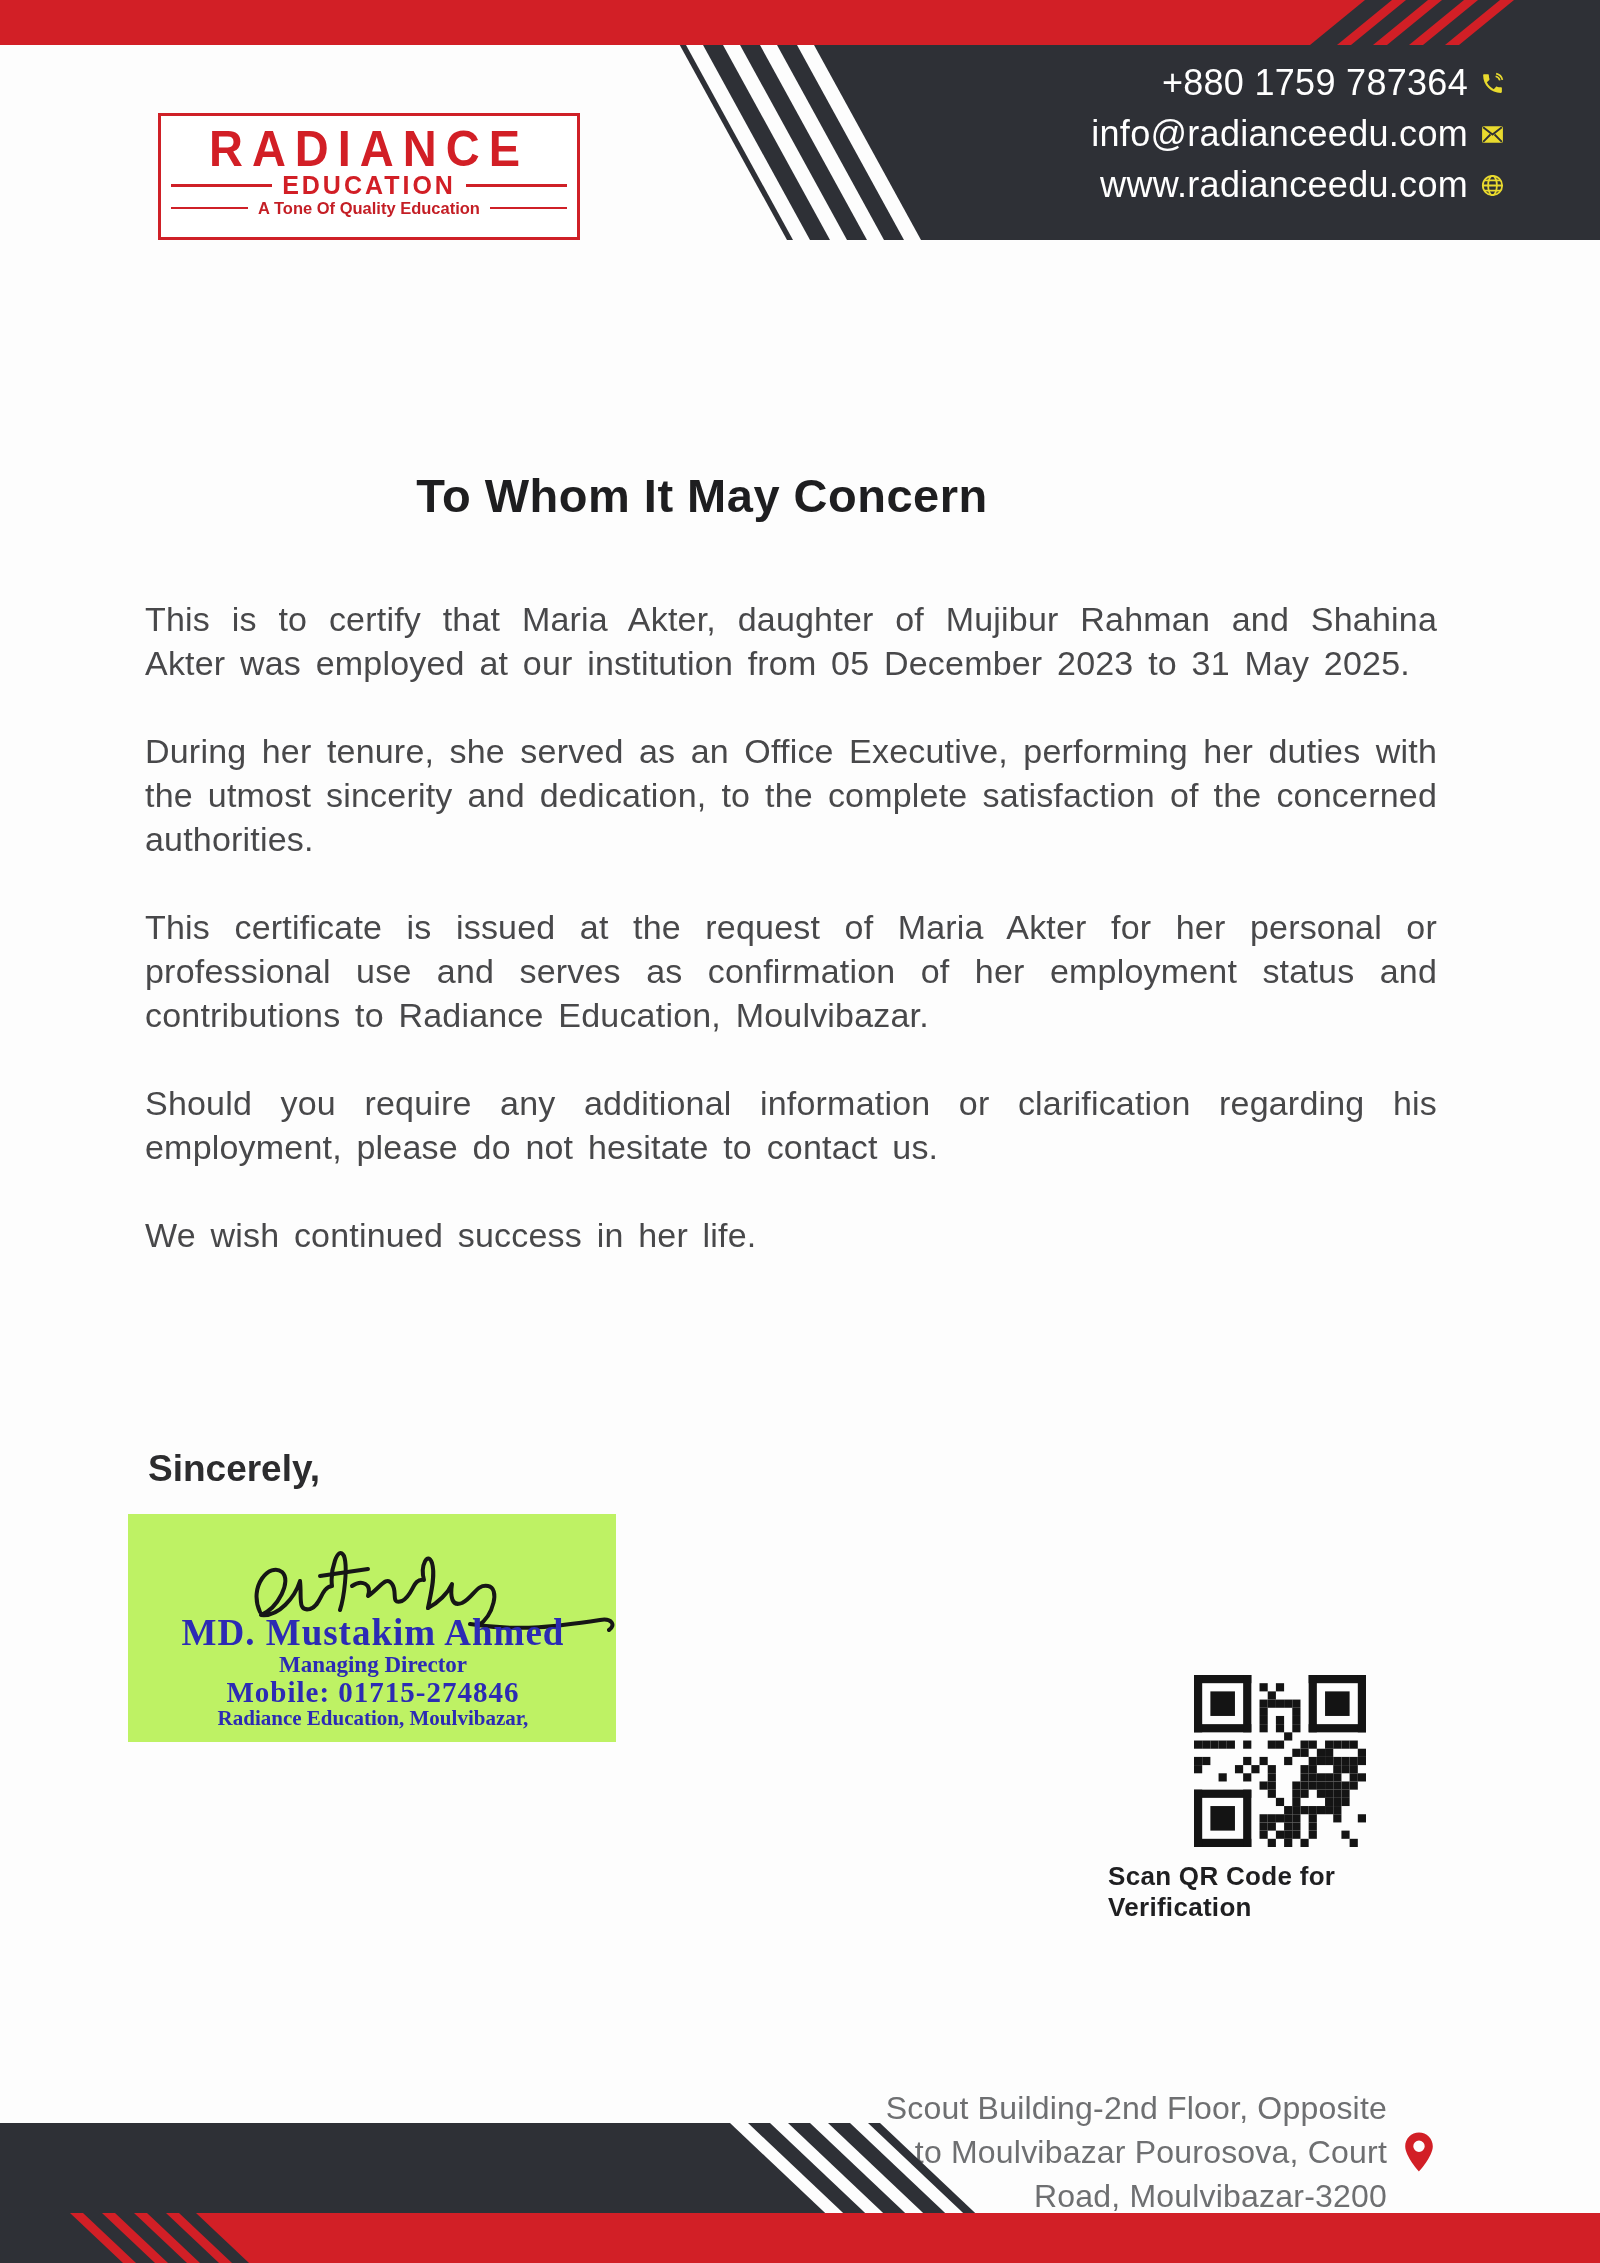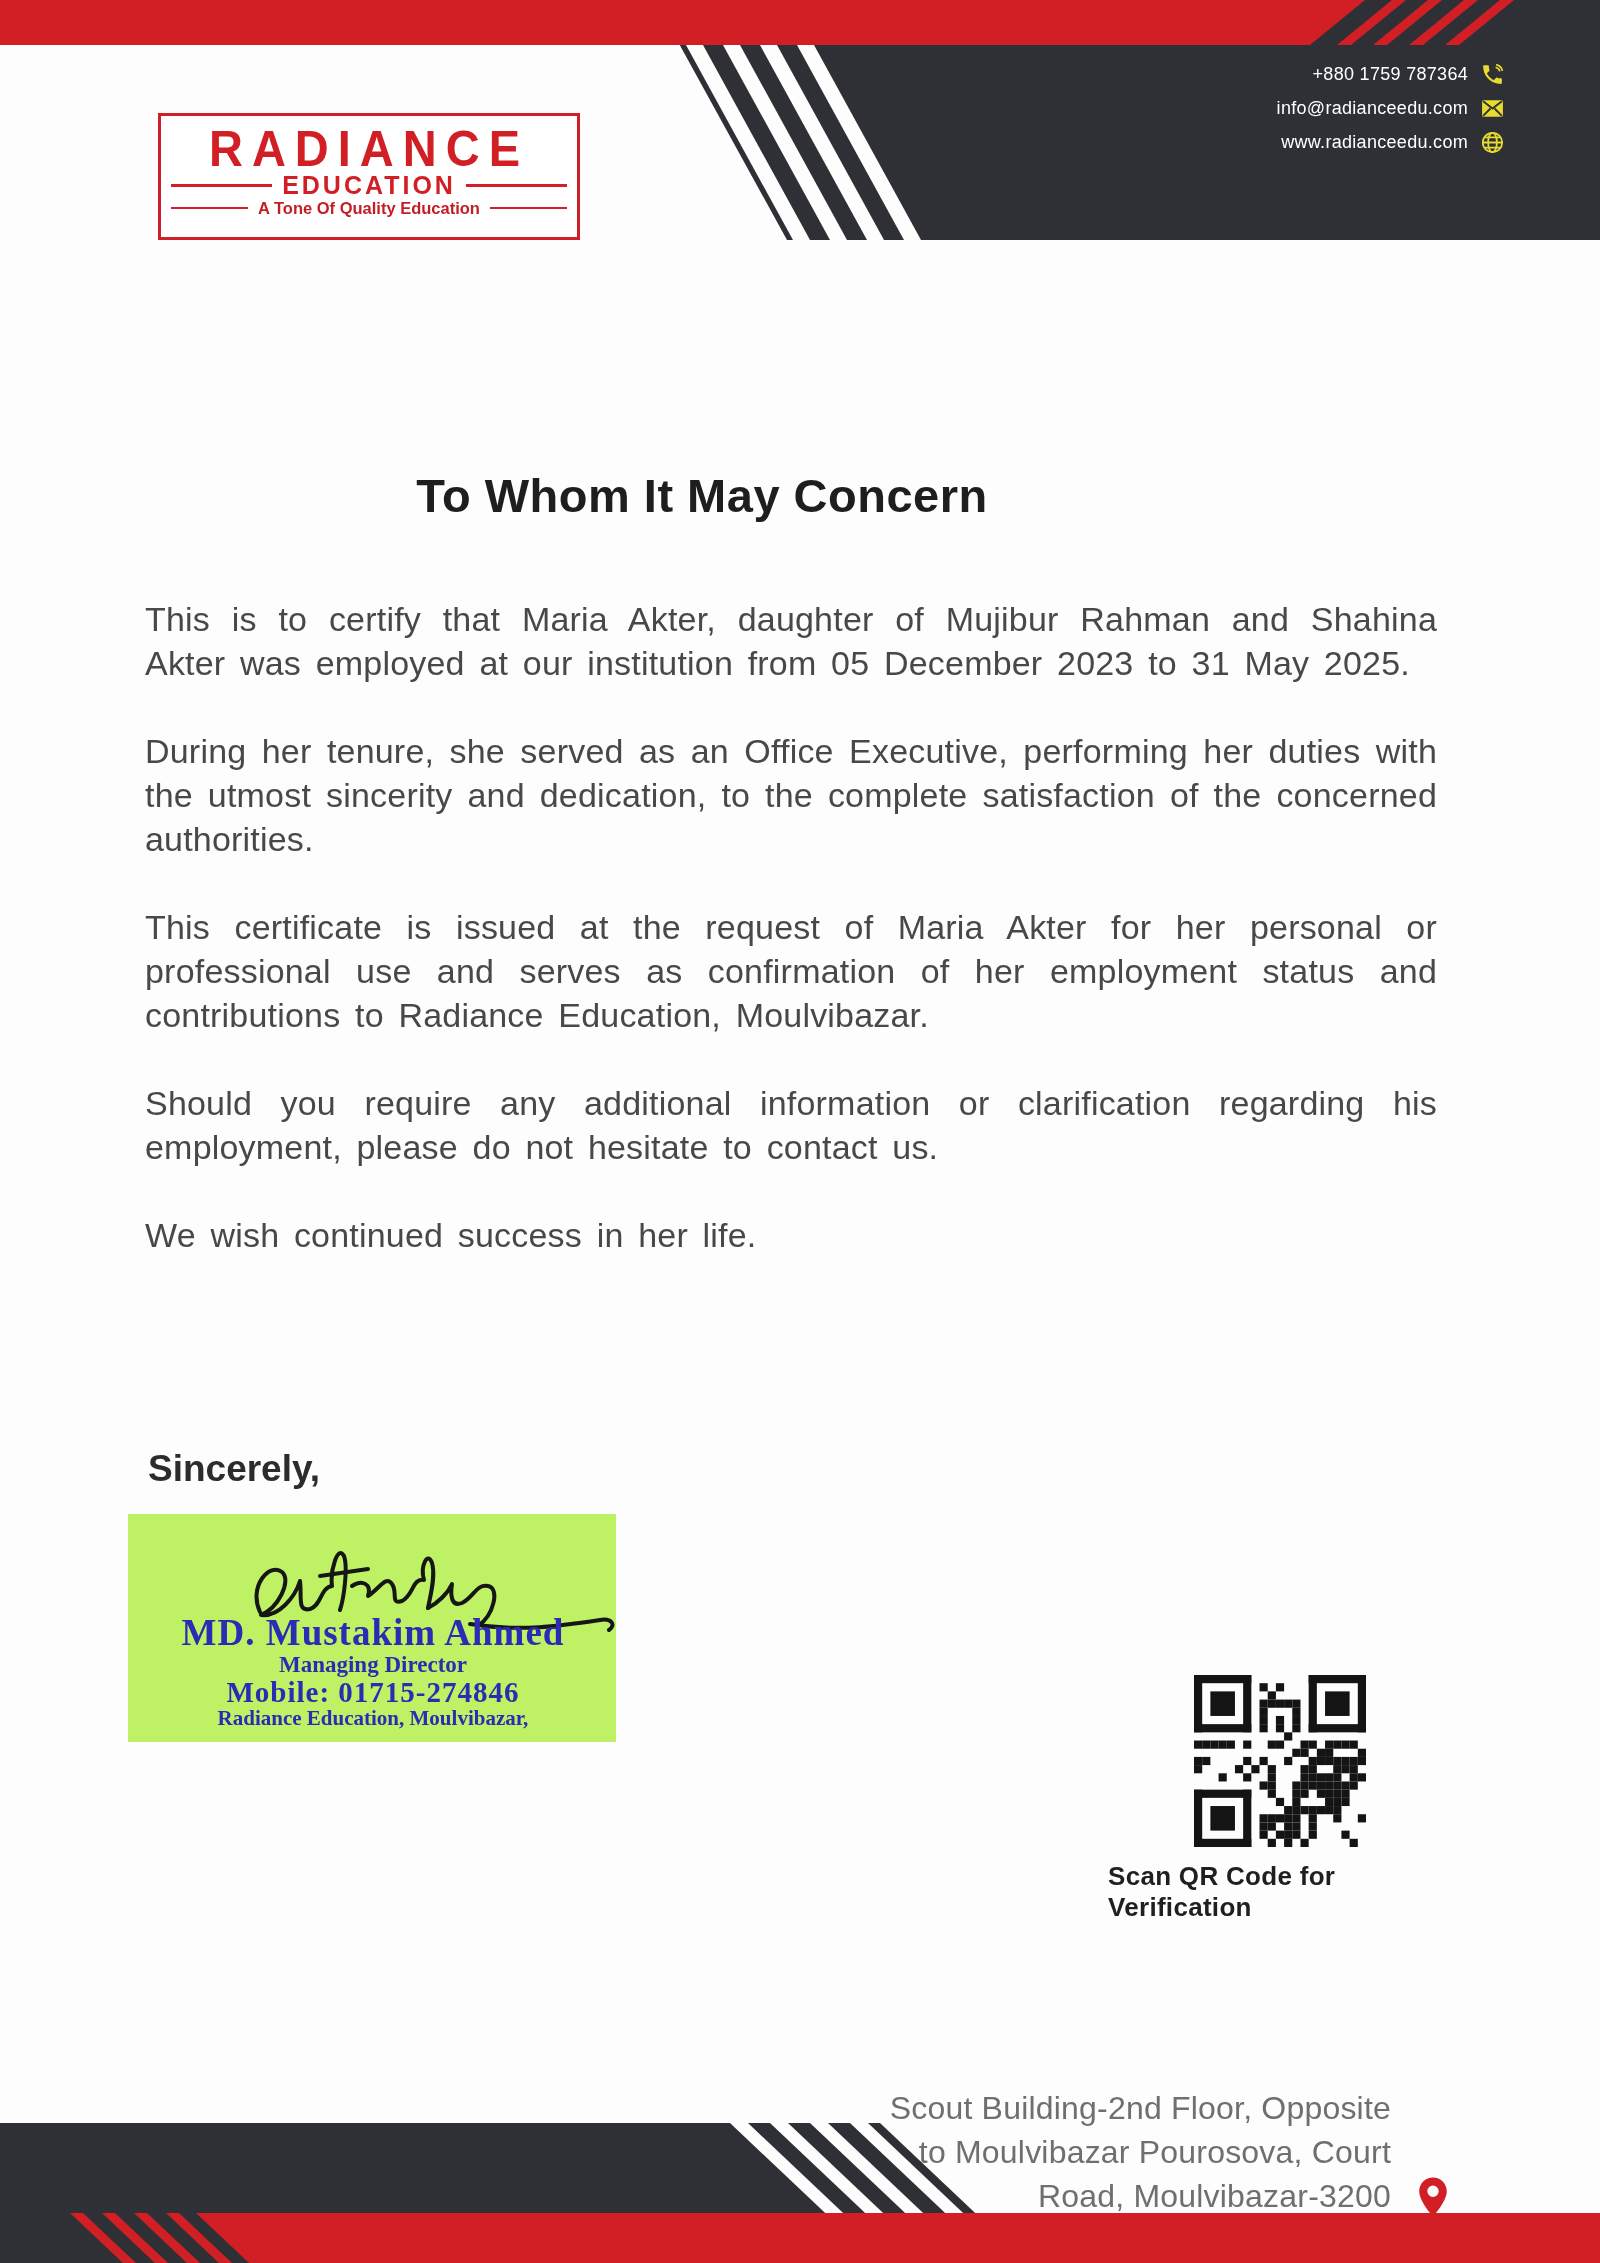--- a/index.html
+++ b/index.html
@@ -3,21 +3,21 @@
 <meta charset="utf-8">
 <style>
   html,body{margin:0;padding:0;background:#ffffff;}
   .page{position:relative;width:1600px;height:2263px;background:#fdfdfd;overflow:hidden;
         font-family:"Liberation Sans", sans-serif;}
   svg{display:block;}
 
   
   .header-svg{position:absolute;top:0;left:0;}
   .contact{position:absolute;top:62px;right:95px;display:flex;flex-direction:column;gap:9px;align-items:flex-end;}
-  .contact-row{display:flex;align-items:center;gap:12px;color:#ffffff;font-size:18px;letter-spacing:.3px;}
+  .contact-row{display:flex;align-items:center;gap:12px;color:#ffffff;font-size:36px;letter-spacing:.3px;}
   .cicon{width:25px;height:25px;flex:0 0 auto;}
 
   
   .logo-box{position:absolute;left:158px;top:113px;width:422px;height:127px;
             border:3px solid #cf2027;box-sizing:border-box;
             display:flex;flex-direction:column;align-items:center;justify-content:flex-start;
             padding:10px 10px 16px 10px;background:#fff;}
   .logo-brand{color:#d21f26;font-weight:bold;font-size:47px;line-height:46px;letter-spacing:9px;
               transform:scaleY(1.05);white-space:nowrap;}
   .logo-subrow,.logo-tagrow{display:flex;align-items:center;gap:10px;width:100%;}
@@ -43,21 +43,21 @@
   .stamp-name{font-size:37px;font-weight:bold;line-height:38px;letter-spacing:1px;}
   .stamp-role{font-size:23px;font-weight:bold;line-height:25px;}
   .stamp-mobile{font-size:29px;font-weight:bold;line-height:30px;letter-spacing:1px;}
   .stamp-org{font-size:21px;font-weight:bold;line-height:23px;}
 
   
   .qr-wrap{position:absolute;left:1108px;top:1675px;width:344px;display:flex;flex-direction:column;align-items:center;}
   .qr-caption{margin-top:14px;font-size:26px;font-weight:bold;color:#1f1f21;letter-spacing:.3px;}
 
   
-  .address{position:absolute;top:2086px;right:149px;display:flex;align-items:flex-end;gap:24px;}
+  .address{position:absolute;top:2086px;right:163px;display:flex;align-items:center;gap:14px;}
   .address-lines{text-align:right;color:#6e6f71;font-size:32px;line-height:44px;letter-spacing:.2px;}
   .pin{width:36px;height:42px;}
   .footer-svg{position:absolute;left:0;top:2123px;}
 </style>
 </head>
 <body>
 
 <div class="page">
 
   <svg class="header-svg" width="1600" height="250" viewBox="0 0 1600 250">

